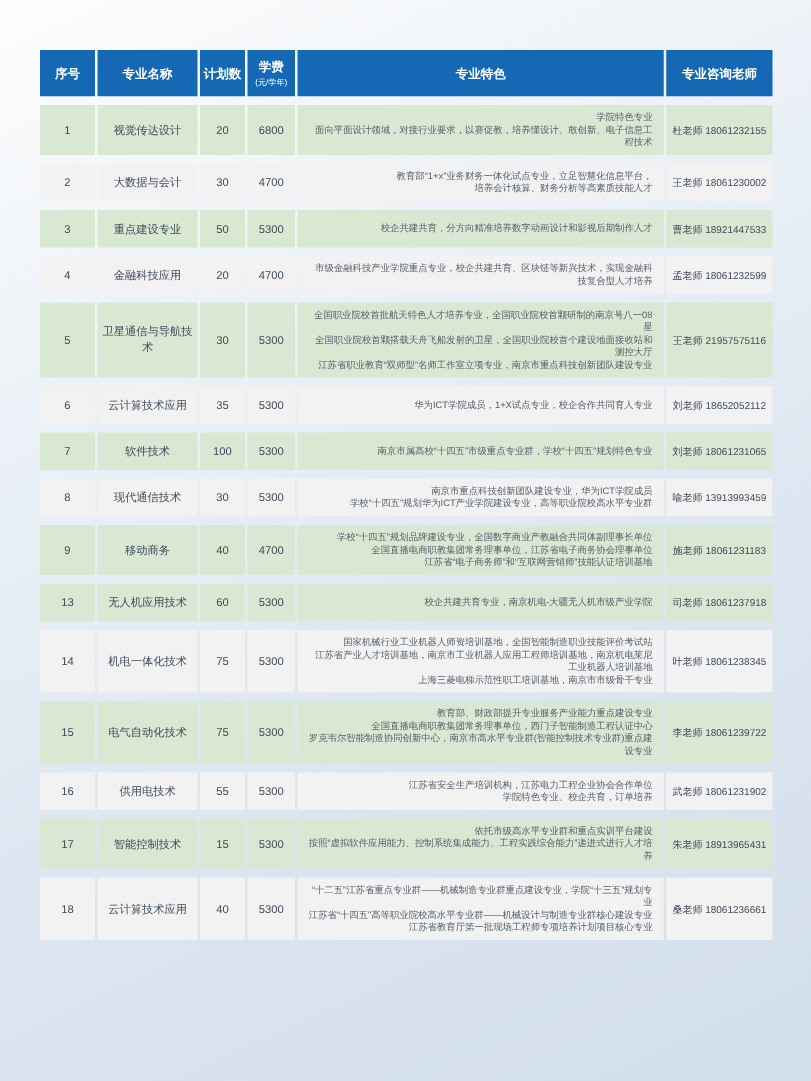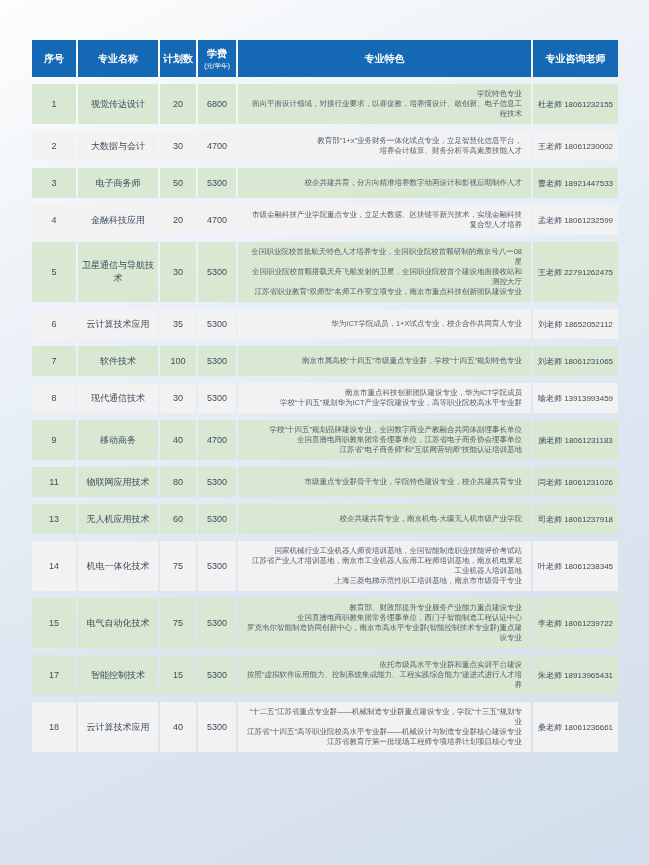--- a/index.html
+++ b/index.html
@@ -92,49 +92,49 @@
     <td class="c-plan">30</td>
     <td class="c-fee">4700</td>
     <td class="c-features">
             <div>教育部“1+x”业务财务一体化试点专业，立足智慧化信息平台，</div>
             <div>培养会计核算、财务分析等高素质技能人才</div>
           </td>
     <td class="c-teacher">王老师 18061230002</td>
   </tr>
         <tr class="green">
     <td class="c-no">3</td>
-    <td class="c-name">电子商务师</td>
+    <td class="c-name">重点建设专业</td>
     <td class="c-plan">50</td>
     <td class="c-fee">5300</td>
     <td class="c-features">
             <div>校企共建共育，分方向精准培养数字动画设计和影视后期制作人才</div>
           </td>
     <td class="c-teacher">曹老师 18921447533</td>
   </tr>
         <tr class="gray">
     <td class="c-no">4</td>
     <td class="c-name">金融科技应用</td>
     <td class="c-plan">20</td>
     <td class="c-fee">4700</td>
     <td class="c-features">
-            <div>市级金融科技产业学院重点专业，立足大数据、区块链等新兴技术，实现金融科技复合型人才培养</div>
+            <div>市级金融科技产业学院重点专业，校企共建共育、区块链等新兴技术，实现金融科技复合型人才培养</div>
           </td>
     <td class="c-teacher">孟老师 18061232599</td>
   </tr>
         <tr class="green">
     <td class="c-no">5</td>
     <td class="c-name">卫星通信与导航技术</td>
     <td class="c-plan">30</td>
     <td class="c-fee">5300</td>
     <td class="c-features">
             <div>全国职业院校首批航天特色人才培养专业，全国职业院校首颗研制的南京号八一08星</div>
             <div>全国职业院校首颗搭载天舟飞船发射的卫星，全国职业院校首个建设地面接收站和测控大厅</div>
             <div>江苏省职业教育“双师型”名师工作室立项专业，南京市重点科技创新团队建设专业</div>
           </td>
-    <td class="c-teacher">王老师 22791262475</td>
+    <td class="c-teacher">王老师 21957575116</td>
   </tr>
         <tr class="gray">
     <td class="c-no">6</td>
     <td class="c-name">云计算技术应用</td>
     <td class="c-plan">35</td>
     <td class="c-fee">5300</td>
     <td class="c-features">
             <div>华为ICT学院成员，1+X试点专业，校企合作共同育人专业</div>
           </td>
     <td class="c-teacher">刘老师 18652052112</td>
@@ -166,30 +166,20 @@
     <td class="c-plan">40</td>
     <td class="c-fee">4700</td>
     <td class="c-features">
             <div>学校“十四五”规划品牌建设专业，全国数字商业产教融合共同体副理事长单位</div>
             <div>全国直播电商职教集团常务理事单位，江苏省电子商务协会理事单位</div>
             <div>江苏省“电子商务师”和“互联网营销师”技能认证培训基地</div>
           </td>
     <td class="c-teacher">施老师 18061231183</td>
   </tr>
         <tr class="green">
-    <td class="c-no">11</td>
-    <td class="c-name">物联网应用技术</td>
-    <td class="c-plan">80</td>
-    <td class="c-fee">5300</td>
-    <td class="c-features">
-            <div>市级重点专业群骨干专业，学院特色建设专业，校企共建共育专业</div>
-          </td>
-    <td class="c-teacher">闫老师 18061231026</td>
-  </tr>
-        <tr class="green">
     <td class="c-no">13</td>
     <td class="c-name">无人机应用技术</td>
     <td class="c-plan">60</td>
     <td class="c-fee">5300</td>
     <td class="c-features">
             <div>校企共建共育专业，南京机电-大疆无人机市级产业学院</div>
           </td>
     <td class="c-teacher">司老师 18061237918</td>
   </tr>
         <tr class="gray">
@@ -209,20 +199,31 @@
     <td class="c-name">电气自动化技术</td>
     <td class="c-plan">75</td>
     <td class="c-fee">5300</td>
     <td class="c-features">
             <div>教育部、财政部提升专业服务产业能力重点建设专业</div>
             <div>全国直播电商职教集团常务理事单位，西门子智能制造工程认证中心</div>
             <div>罗克韦尔智能制造协同创新中心，南京市高水平专业群(智能控制技术专业群)重点建设专业</div>
           </td>
     <td class="c-teacher">李老师 18061239722</td>
   </tr>
+        <tr class="gray">
+    <td class="c-no">16</td>
+    <td class="c-name">供用电技术</td>
+    <td class="c-plan">55</td>
+    <td class="c-fee">5300</td>
+    <td class="c-features">
+            <div>江苏省安全生产培训机构，江苏电力工程企业协会合作单位</div>
+            <div>学院特色专业、校企共育，订单培养</div>
+          </td>
+    <td class="c-teacher">武老师 18061231902</td>
+  </tr>
         <tr class="green">
     <td class="c-no">17</td>
     <td class="c-name">智能控制技术</td>
     <td class="c-plan">15</td>
     <td class="c-fee">5300</td>
     <td class="c-features">
             <div>依托市级高水平专业群和重点实训平台建设</div>
             <div>按照“虚拟软件应用能力、控制系统集成能力、工程实践综合能力”递进式进行人才培养</div>
           </td>
     <td class="c-teacher">朱老师 18913965431</td>

